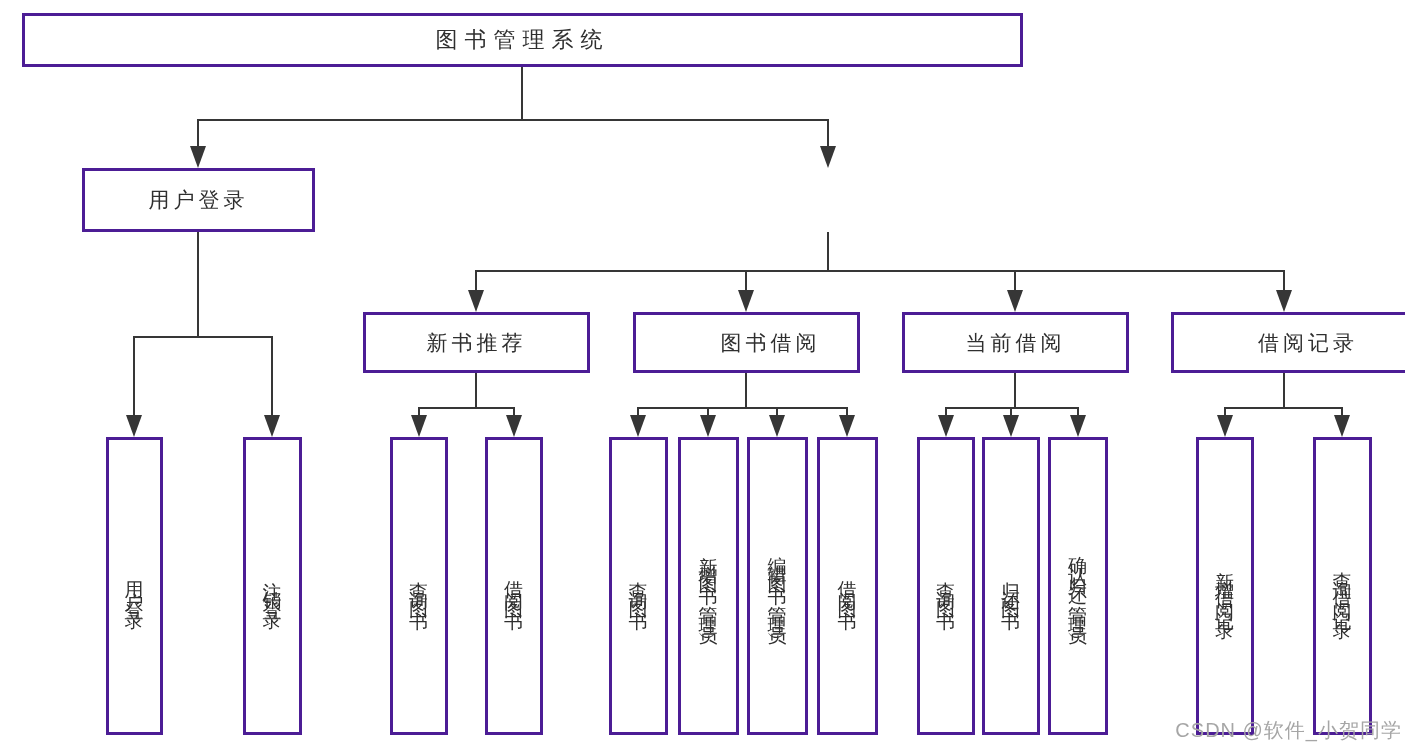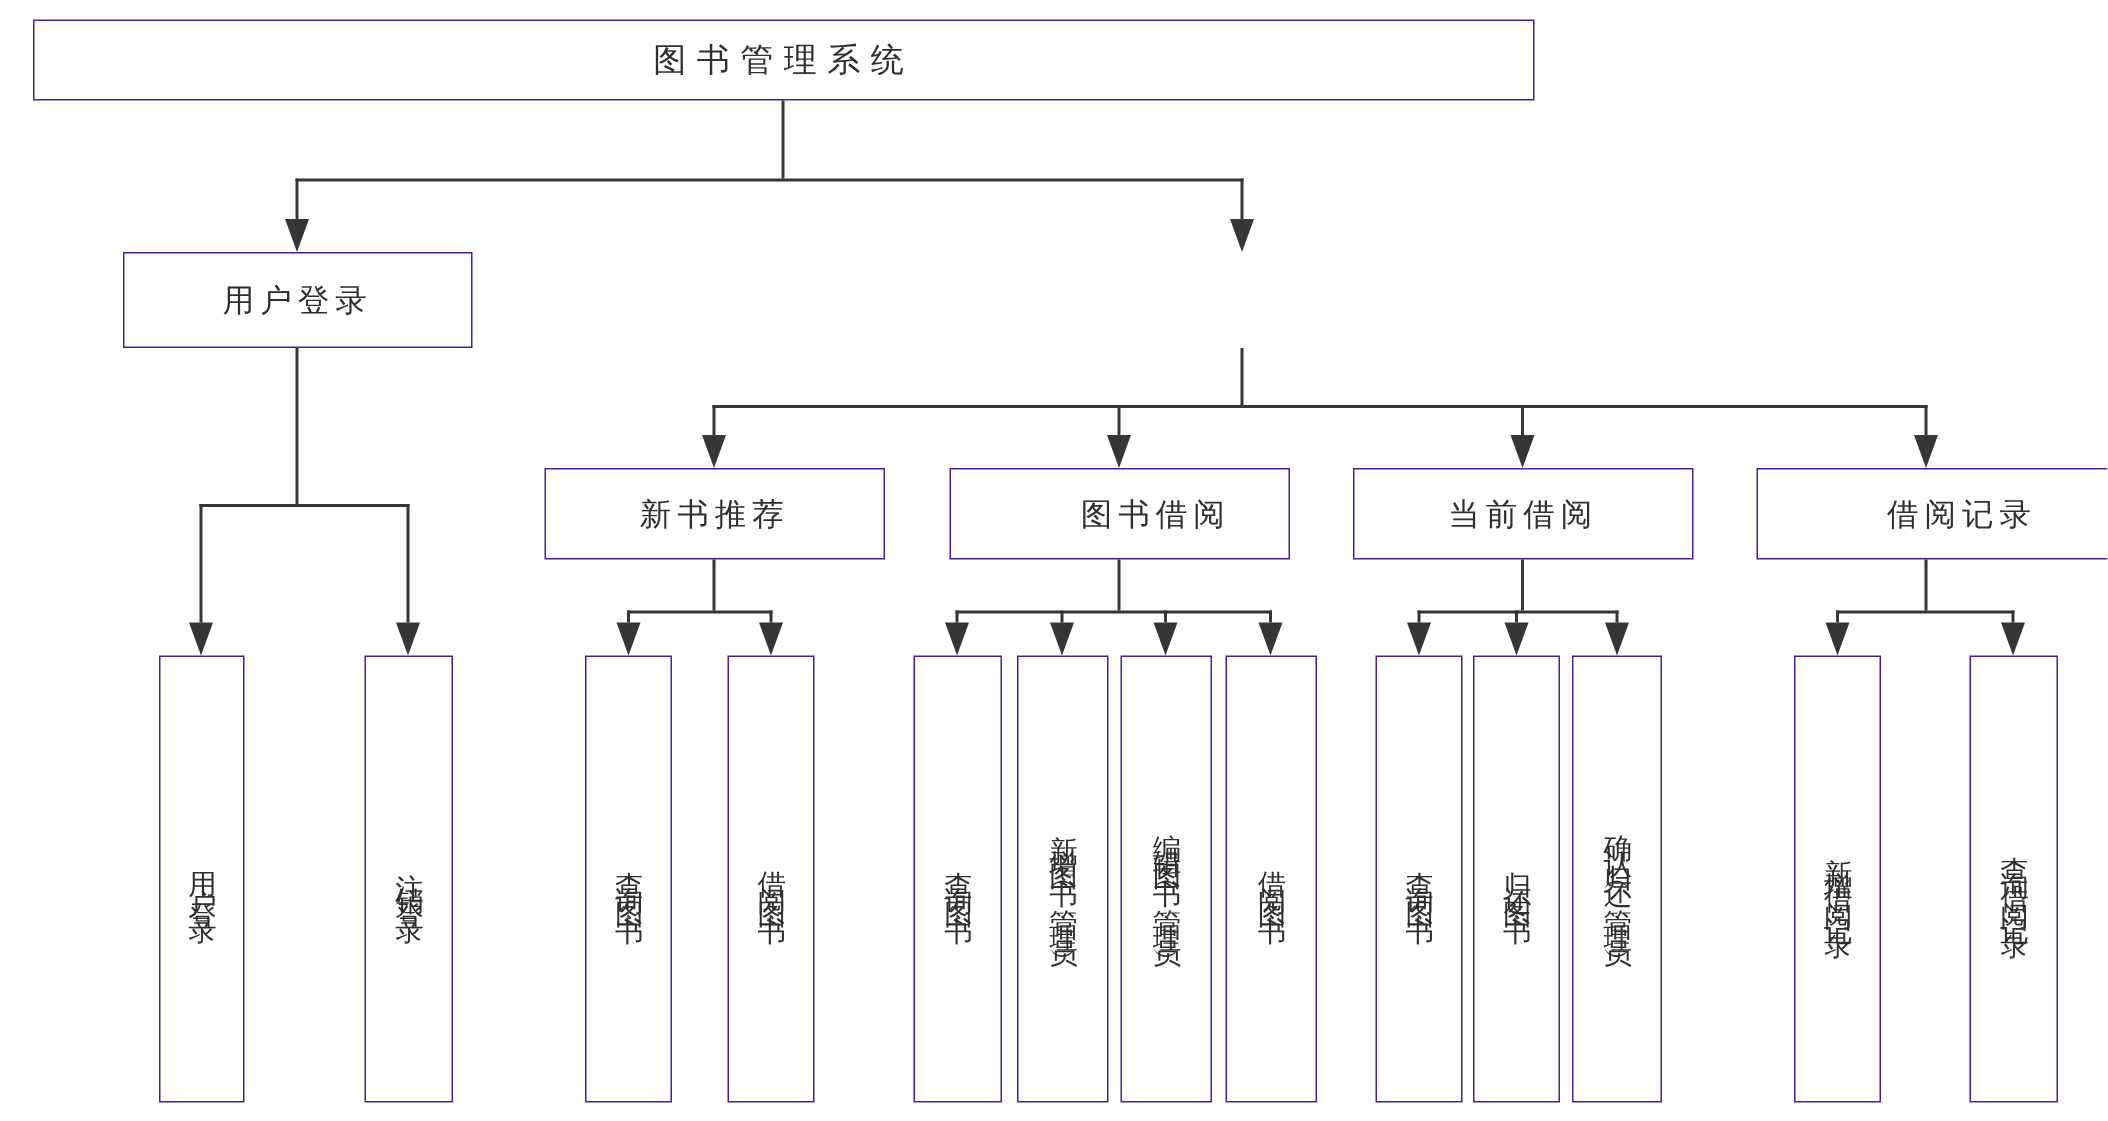--- a/index.html
+++ b/index.html
@@ -13,21 +13,21 @@
     width: 1405px;
     height: 747px;
     background: #ffffff;
     overflow: hidden;
   }
   
   .node {
     position: absolute;
     box-sizing: border-box;
     background: #ffffff;
-    border: 1px solid #4c1d95;
+    border: 3px solid #4c1d95;
     display: flex;
     align-items: center;
     justify-content: center;
     color: #2f2f2f;
   }
   .node.h span {
     font-size: 21px;
     letter-spacing: 4px;
     white-space: nowrap;
     color: #2f2f2f;
@@ -187,14 +187,15 @@
     <span>确认归还（管理员）</span>
   </div>
 
   <div class="node v" style="left:1196px; top:437px; width:58px; height:298px;">
     <span>新增借阅记录</span>
   </div>
   <div class="node v" style="left:1313px; top:437px; width:59px; height:298px;">
     <span>查询借阅记录</span>
   </div>
 
+  <div class="watermark">CSDN @软件_小贺同学</div>
 
 </div>
 
 </body></html>

